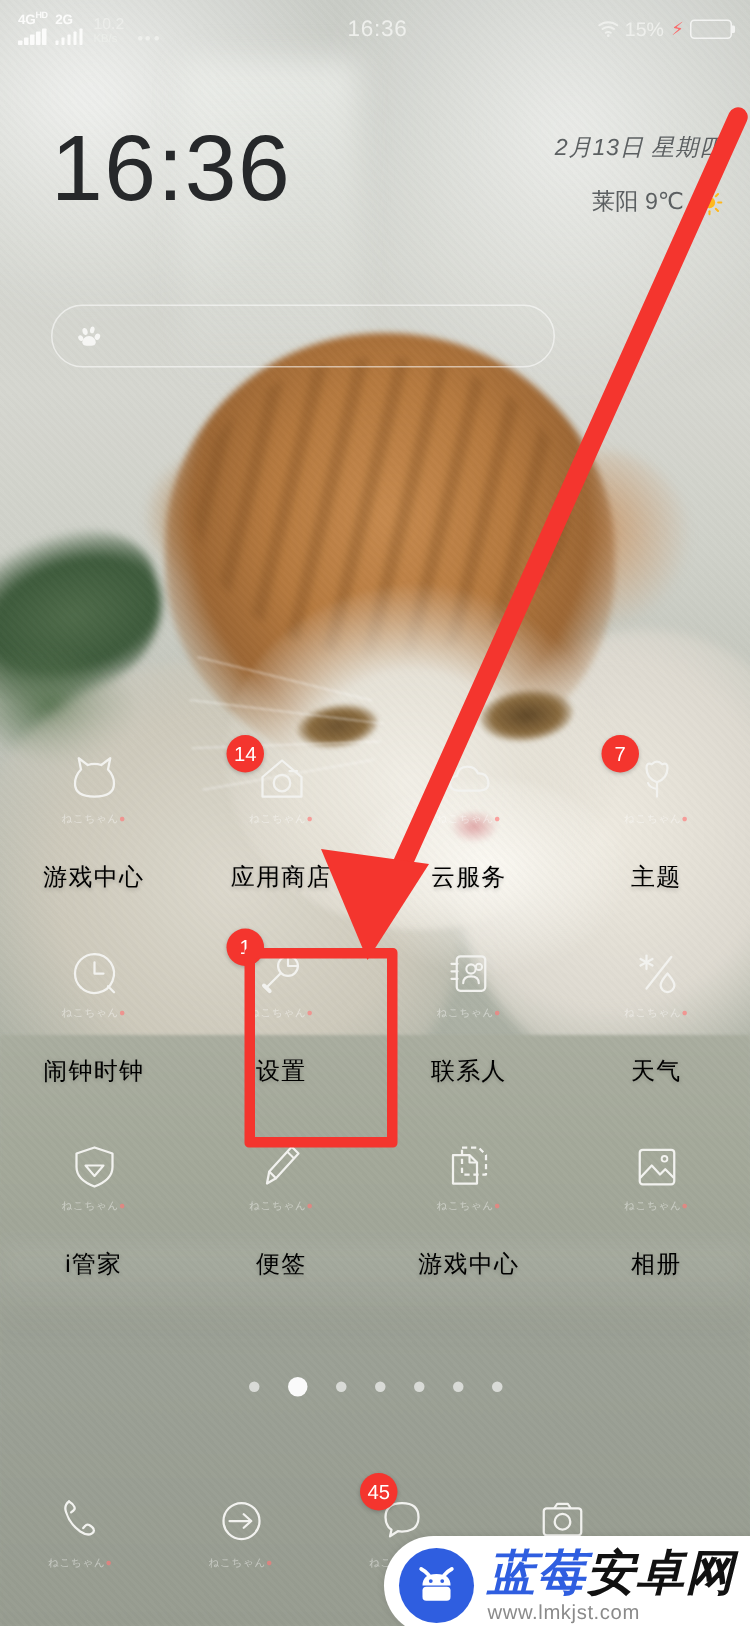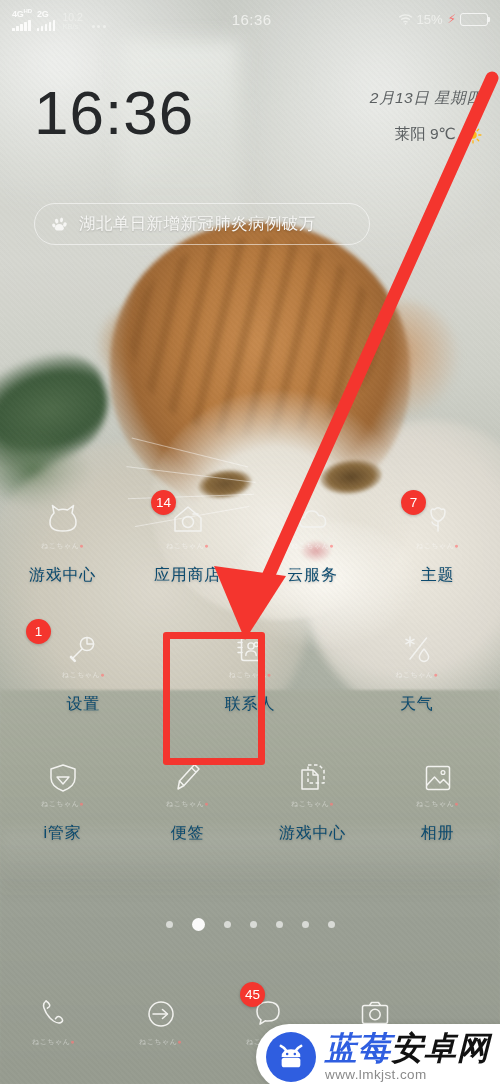--- a/index.html
+++ b/index.html
@@ -225,21 +225,21 @@
     display:flex; align-items:center; justify-content:center;
     margin-top:2px;
   }
   .appicon svg { display:block; }
   .subtxt {
     font-size:7px; color:rgba(255,255,255,.45); letter-spacing:.5px;
     margin-top:1px; user-select:none; white-space:nowrap;
   }
   .subtxt b { color:rgba(255,120,120,.65); }
   .applabel {
-    margin-top:14px; font-size:16px; color:#0c4a6e; letter-spacing:.8px;
+    margin-top:24px; font-size:16px; color:#000000; letter-spacing:.8px;
     text-shadow:0 1px 3px rgba(0,0,0,.22); white-space:nowrap;
   }
   .badge {
     position:absolute; top:-8px; left:26px;
     min-width:25px; height:25px; padding:0 5px;
     border-radius:13px; background:#f4352e; color:#fff;
     font-size:13.5px; display:flex; align-items:center; justify-content:center;
     box-shadow:0 1px 3px rgba(0,0,0,.22); font-weight:400;
   }
 
@@ -399,21 +399,20 @@
   <div class="newspill">
     <span class="paw">
       <svg viewBox="0 0 24 24" width="19" height="19">
         <ellipse cx="7.2" cy="7.6" rx="2.1" ry="3" fill="#f6f6f4" transform="rotate(-16 7.2 7.6)"></ellipse>
         <ellipse cx="13.3" cy="6.2" rx="1.9" ry="2.9" fill="#f6f6f4" transform="rotate(10 13.3 6.2)"></ellipse>
         <ellipse cx="3.6" cy="13.2" rx="2" ry="2.5" fill="#f6f6f4" transform="rotate(-30 3.6 13.2)"></ellipse>
         <ellipse cx="17.6" cy="12" rx="2.2" ry="2.7" fill="#f6f6f4" transform="rotate(26 17.6 12)"></ellipse>
         <path d="M10.6 11.3c3.2 0 5.6 2.7 5.6 5.3 0 2.1-1.7 3-3.6 3H8.6c-2 0-3.7-.9-3.7-3 0-2.6 2.5-5.3 5.7-5.3z" fill="#f6f6f4"></path>
       </svg>
     </span>
-    <span>湖北单日新增新冠肺炎病例破万</span>
   </div>
 
   <div class="grid">
 
     <div class="row">
       <div class="cell">
         <div class="appicon">
           <svg viewBox="0 0 40 40" width="40" height="40">
             <path d="M11 13 L9.5 5.5 L15.5 10 Q20 8.6 24.5 10 L30.5 5.5 L29 13 Q33 17 33 22.5 Q33 31 20 31 Q7 31 7 22.5 Q7 17 11 13 Z" fill="none" stroke="#f2f2ef" stroke-width="1.5" stroke-linejoin="round"></path>
           </svg>
@@ -453,20 +452,32 @@
             <path d="M20 26 q-5 -1 -6 -4" fill="none" stroke="#f2f2ef" stroke-width="1.4" stroke-linecap="round"></path>
           </svg>
         </div>
         <div class="subtxt"><span>ねこちゃん</span><b>●</b></div>
         <div class="applabel">主题</div>
         <div class="badge">7</div>
       </div>
     </div>
 
     <div class="row" style="margin-top:42px;">
+      <div class="cell">
+        <div class="appicon">
+          <svg viewBox="0 0 40 40" width="40" height="40">
+            <path d="M20 7 a13 13 0 1 1 -9.2 22.2" fill="none" stroke="#f2f2ef" stroke-width="1.5" stroke-linecap="round"></path>
+            <path d="M10.8 29.2 a13 13 0 0 1 -3.8 -9.2 a13 13 0 0 1 13 -13" fill="none" stroke="#f2f2ef" stroke-width="1.5" stroke-linecap="round"></path>
+            <path d="M20 12.5 V20 H26" fill="none" stroke="#f2f2ef" stroke-width="1.5" stroke-linecap="round" stroke-linejoin="round"></path>
+            <path d="M29 28.5 l4 4" stroke="#f2f2ef" stroke-width="1.5" stroke-linecap="round"></path>
+          </svg>
+        </div>
+        <div class="subtxt"><span>ねこちゃん</span><b>●</b></div>
+        <div class="applabel">闹钟时钟</div>
+      </div>
 
       <div class="cell">
         <div class="appicon">
           <svg viewBox="0 0 40 40" width="40" height="40">
             <circle cx="24" cy="15" r="6.6" fill="none" stroke="#f2f2ef" stroke-width="1.5"></circle>
             <path d="M19.3 19.7 L9.5 29.5" stroke="#f2f2ef" stroke-width="1.5" stroke-linecap="round"></path>
             <path d="M24 8.4 v6.6 h6.6" fill="none" stroke="#f2f2ef" stroke-width="1.4" stroke-linecap="round" stroke-linejoin="round"></path>
             <path d="M8 28 l3.8 3.8" stroke="#f2f2ef" stroke-width="2.6" stroke-linecap="round"></path>
           </svg>
         </div>

